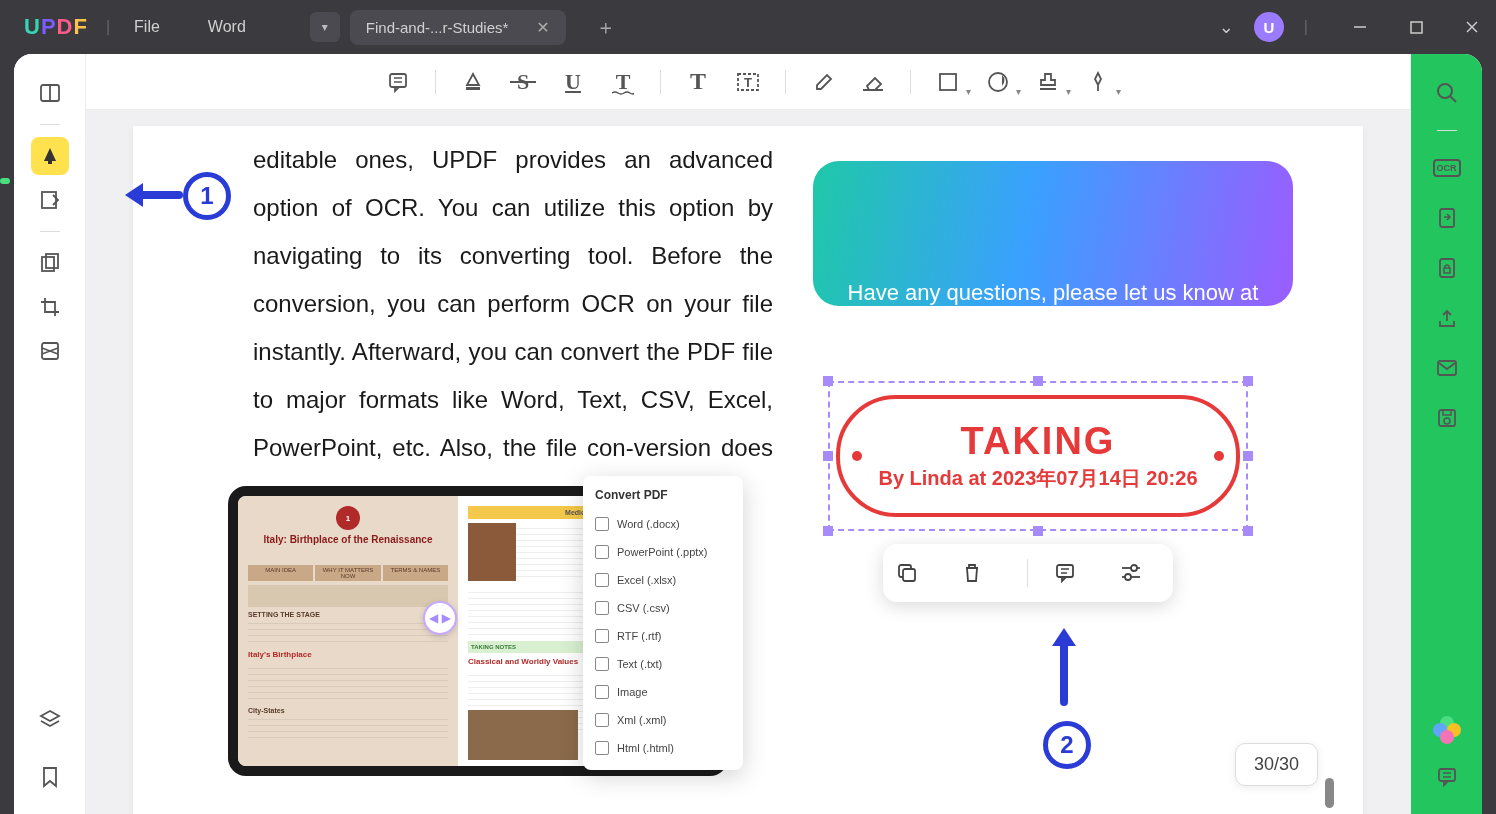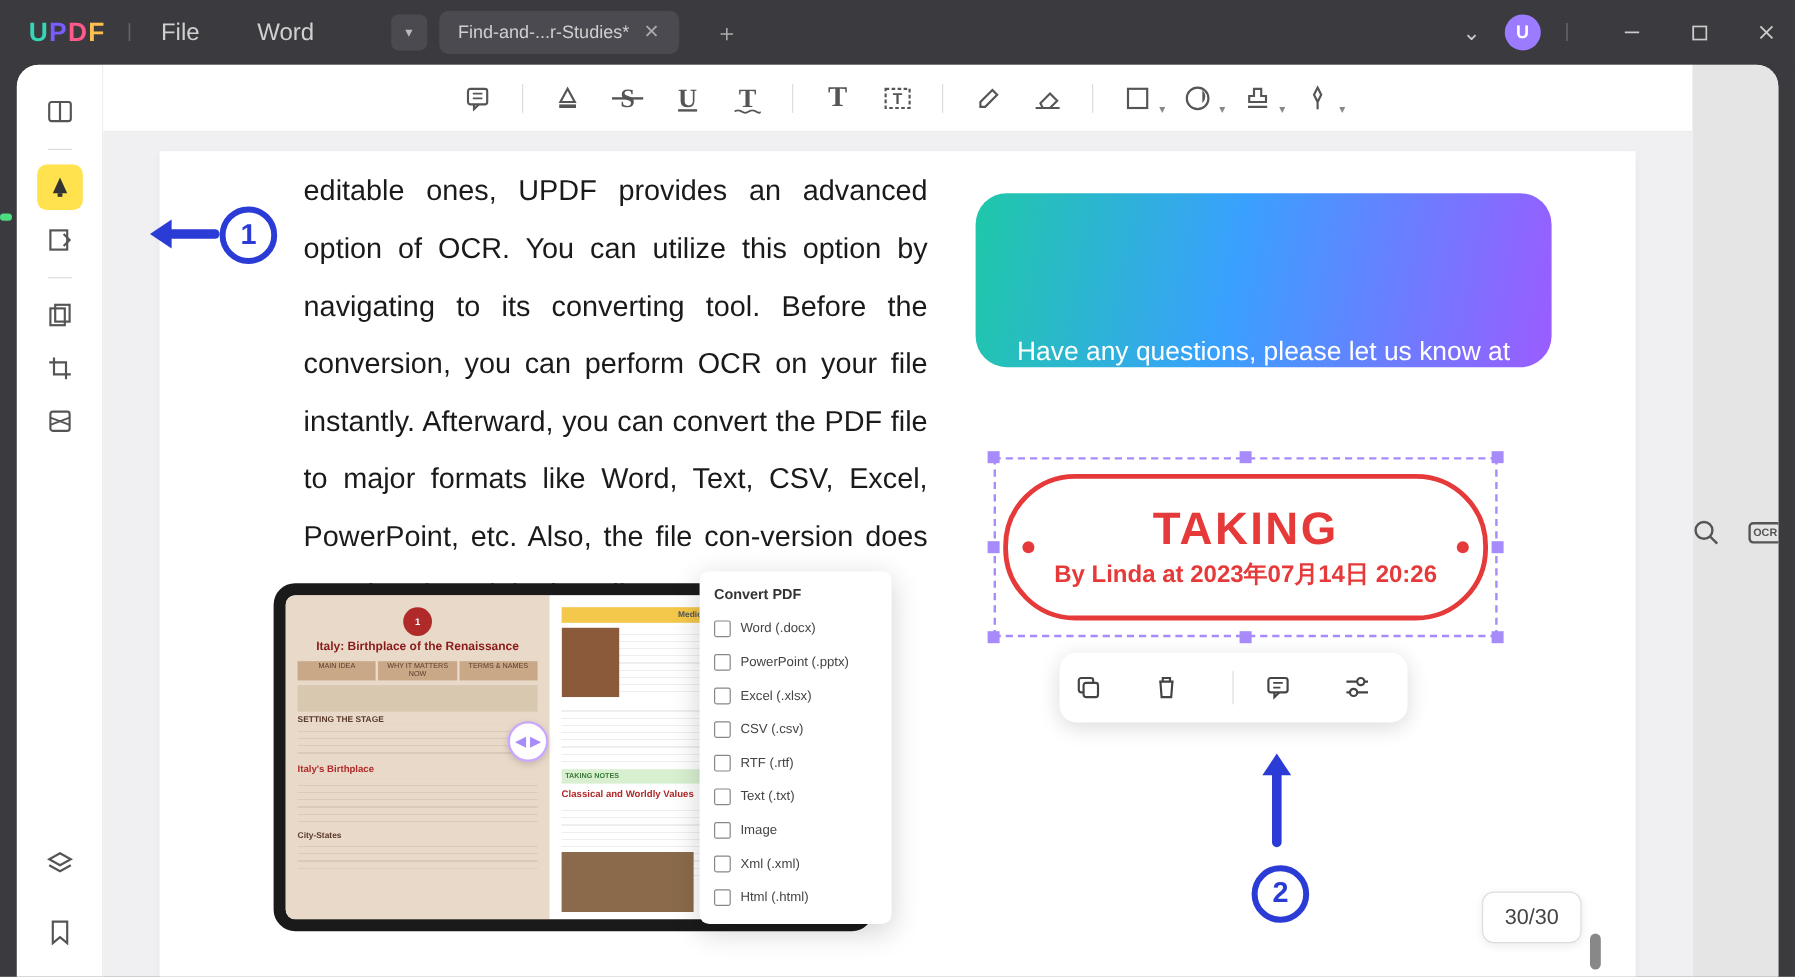--- a/index.html
+++ b/index.html
@@ -1,37 +1,37 @@
 <!DOCTYPE html>
 <html><head>
 <meta charset="utf-8">
 <style>
   *{box-sizing:border-box;margin:0;padding:0;font-family:-apple-system,BlinkMacSystemFont,'Segoe UI',Arial,sans-serif}
   body{width:1496px;height:814px;background:#3a3a3f;overflow:hidden;position:relative}
   .titlebar{height:54px;background:#3a3a3f;display:flex;align-items:center;color:#d0d0d0}
   .logo{font-weight:800;font-size:22px;margin:0 18px 0 24px;letter-spacing:1px}
   .logo span:nth-child(1){color:#36d6b5}.logo span:nth-child(2){color:#7b5cff}.logo span:nth-child(3){color:#ff5a8a}.logo span:nth-child(4){color:#ffc14d}
-  .menu-item{padding:0 24px;font-size:20px;cursor:pointer}
+  .menu-item{padding:0 24px;font-size:16px;cursor:pointer}
   .tabbar{display:flex;align-items:center;margin-left:40px}
   .tab-tri{width:30px;height:30px;border-radius:6px;background:#4a4a50;display:flex;align-items:center;justify-content:center;margin-right:10px;color:#bbb;font-size:12px}
-  .tab{background:#4a4a50;border-radius:8px;padding:8px 16px;display:flex;align-items:center;gap:12px;font-size:15px}
+  .tab{background:#4a4a50;border-radius:8px;padding:8px 16px;display:flex;align-items:center;gap:28px;font-size:15px}
   .tab-close{color:#aaa;font-size:16px;cursor:pointer}
   .new-tab{margin-left:20px;color:#aaa;font-size:20px;cursor:pointer;padding:4px 10px}
   .winctrl{margin-left:auto;display:flex;align-items:center;gap:8px}
   .winbtn{width:48px;height:40px;display:flex;align-items:center;justify-content:center;color:#d0d0d0;cursor:pointer;font-size:16px}
   .chev{color:#ccc;font-size:18px;margin-right:12px;cursor:pointer}
   .avatar{width:30px;height:30px;border-radius:50%;background:#9b7bff;color:#fff;display:flex;align-items:center;justify-content:center;font-weight:600;font-size:15px;margin-right:12px}
   .pipe{color:#666;margin-right:20px}
   .workspace{position:absolute;top:54px;left:14px;right:14px;bottom:0;background:#fff;border-radius:18px 18px 0 0;display:flex;overflow:hidden}
   .leftbar{width:72px;background:#fff;border-right:1px solid #eee;display:flex;flex-direction:column;align-items:center;padding-top:20px;gap:6px}
   .lb-btn{width:38px;height:38px;border-radius:8px;display:flex;align-items:center;justify-content:center;color:#555;cursor:pointer;font-size:20px}
   .lb-btn.active{background:#ffe24d}
   .lb-sep{width:20px;height:1px;background:#ddd;margin:6px 0}
   .lb-bottom{margin-top:auto;margin-bottom:18px;display:flex;flex-direction:column;align-items:center;gap:20px}
-  .rightbar{width:72px;background:#e5e5e5;border-left:1px solid #eee;display:flex;flex-direction:row;align-items:center;padding-top:20px;gap:12px}
+  .rightbar{width:72px;background:#22c55e;border-left:1px solid #eee;display:flex;flex-direction:column;align-items:center;padding-top:20px;gap:12px}
   .rb-btn{width:38px;height:38px;display:flex;align-items:center;justify-content:center;color:#555;cursor:pointer;font-size:20px}
   .rb-box{border:2px solid #555;border-radius:4px;font-size:9px;font-weight:700;padding:2px 2px;width:28px;text-align:center}
   .rb-bottom{margin-top:auto;margin-bottom:18px;display:flex;flex-direction:column;align-items:center;gap:14px}
   .flower{width:28px;height:28px;position:relative}
   .petal{position:absolute;width:14px;height:14px;border-radius:50%}
   .main{flex:1;display:flex;flex-direction:column;background:#f0f0f2;position:relative}
   .toolbar{height:56px;background:#fff;display:flex;align-items:center;justify-content:center;gap:8px;border-bottom:1px solid #eee}
   .tb-btn{width:42px;height:38px;display:flex;align-items:center;justify-content:center;color:#555;cursor:pointer;font-size:22px;position:relative}
   .tb-sep{width:1px;height:24px;background:#ddd;margin:0 8px}
   .tb-dd::after{content:"▾";font-size:10px;color:#888;position:absolute;right:-2px;bottom:4px}
@@ -54,21 +54,21 @@
   .arrow1{position:absolute;top:60px;left:-20px;width:70px;height:18px}
   .arrow1::before{content:"";position:absolute;right:0;top:5px;width:50px;height:8px;background:#2a3bd6;border-radius:4px}
   .arrow1::after{content:"";position:absolute;left:0;top:-3px;border:12px solid transparent;border-right:18px solid #2a3bd6}
   .arrow2{position:absolute;width:18px;height:90px}
   .arrow2::before{content:"";position:absolute;left:5px;bottom:0;width:8px;height:70px;background:#2a3bd6;border-radius:4px}
   .arrow2::after{content:"";position:absolute;top:0;left:-3px;border:12px solid transparent;border-bottom:18px solid #2a3bd6}
   .thumb{position:absolute;top:360px;left:95px;width:500px;height:290px;border:10px solid #1a1a1a;border-radius:18px;background:#efe8df;overflow:hidden}
   .thumb-left{position:absolute;left:0;top:0;width:220px;height:100%;background:#e8d9c8;padding:10px;font-size:8px;color:#5a3a2a}
   .thumb-right{position:absolute;right:0;top:0;width:260px;height:100%;background:#fff;padding:10px;font-size:7px;color:#555}
   .thumb-badge{width:24px;height:24px;background:#b02a2a;color:#fff;border-radius:50%;display:flex;align-items:center;justify-content:center;font-weight:700;margin:0 auto 4px}
-  .thumb-title{text-align:center;font-weight:700;color:#8a1a1a;font-size:10px;margin-bottom:6px}
+  .thumb-title{text-align:center;font-weight:700;color:#8a1a1a;font-size:10px;margin-bottom:20px}
   .medici{background:#f4c84a;padding:3px;font-size:7px;font-weight:700;text-align:center;margin-bottom:4px}
   .portrait{width:48px;height:58px;background:#8a5a3a;float:left;margin-right:4px}
   .redh{color:#b02a2a;font-weight:700;font-size:8px;margin:4px 0}
   .convert-pop{position:absolute;top:350px;left:450px;width:160px;background:#fff;border-radius:8px;box-shadow:0 6px 24px rgba(0,0,0,0.18);padding:8px 0;font-size:11px}
   .cp-title{padding:4px 12px 8px;font-weight:600;color:#333;font-size:12px}
   .cp-item{padding:7px 12px;display:flex;align-items:center;gap:8px;color:#444;cursor:pointer}
   .cp-ico{width:14px;height:14px;border:1px solid #888;border-radius:2px;flex-shrink:0}
   .page-nav{position:absolute;top:475px;left:290px;width:34px;height:34px;background:#fff;border:2px solid #c9a8ff;border-radius:50%;display:flex;align-items:center;justify-content:center;color:#a78bfa;font-size:12px;box-shadow:0 2px 6px rgba(0,0,0,0.15)}
   .page-count{position:absolute;bottom:28px;right:92px;background:#fff;border:1px solid #ddd;border-radius:10px;padding:10px 18px;font-size:18px;color:#444;box-shadow:0 2px 8px rgba(0,0,0,0.08)}
   .scrollbar{position:absolute;right:76px;bottom:6px;width:9px;height:30px;background:#888;border-radius:5px}

